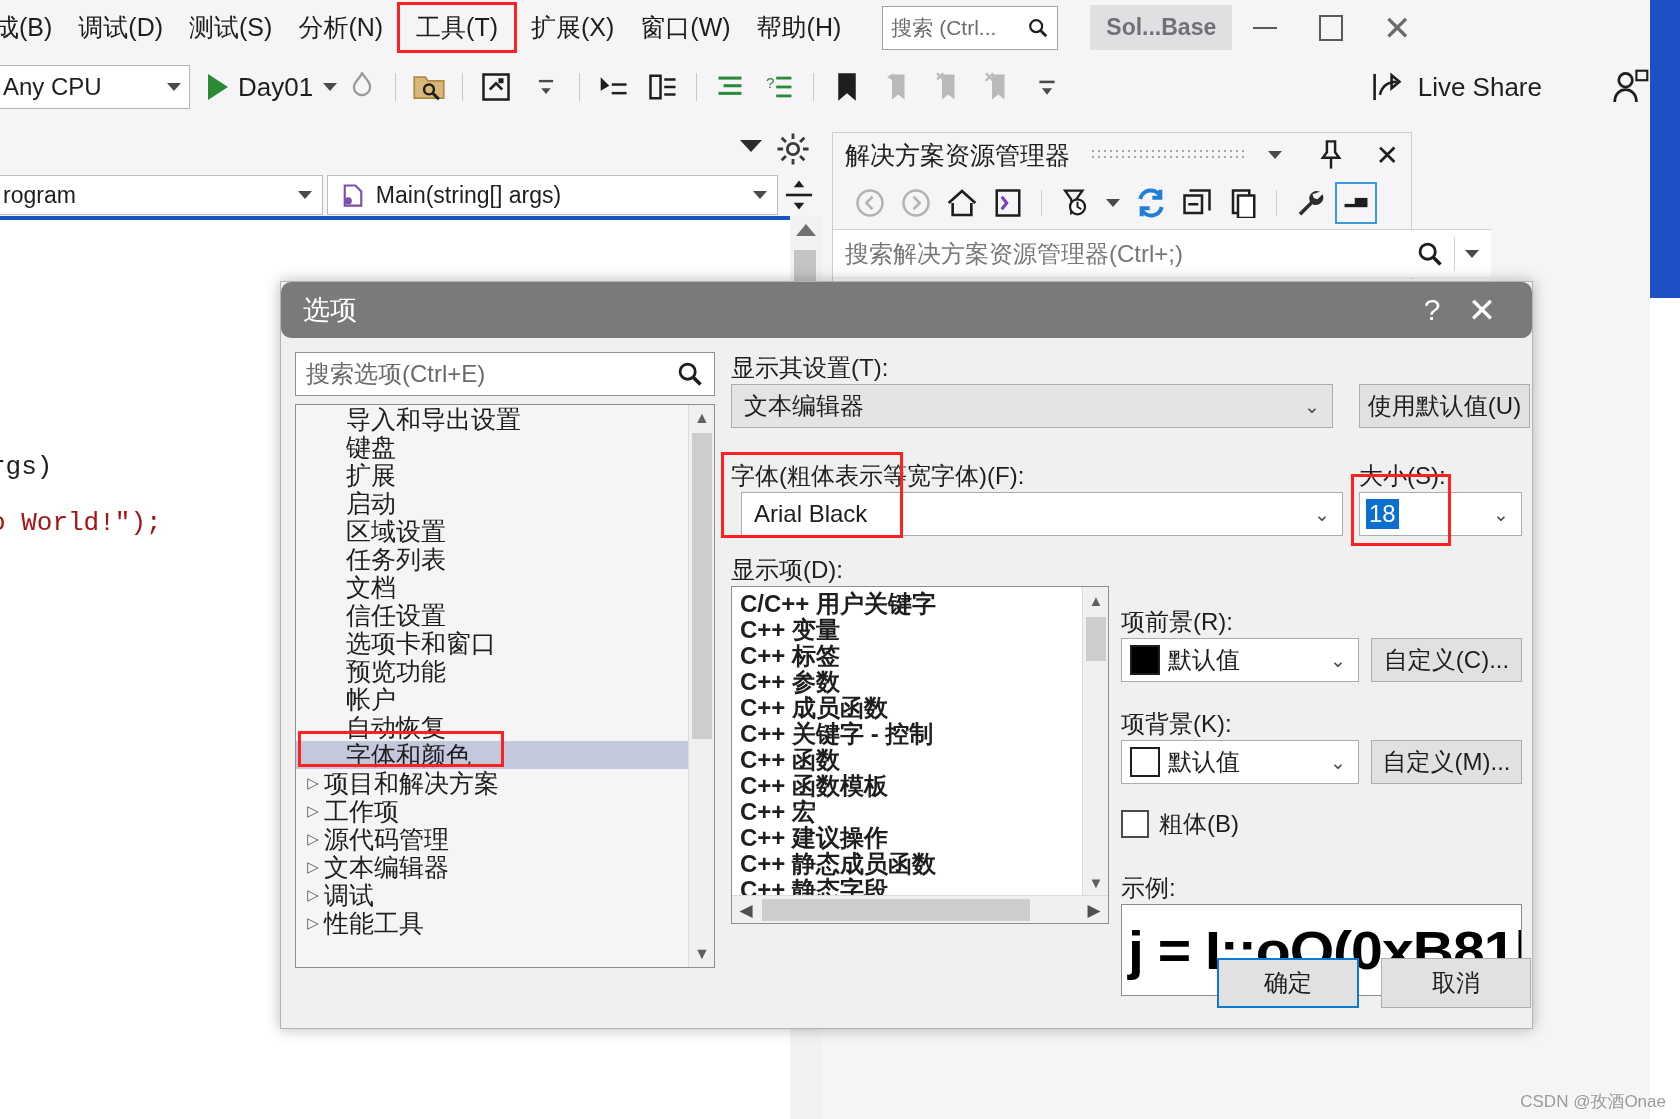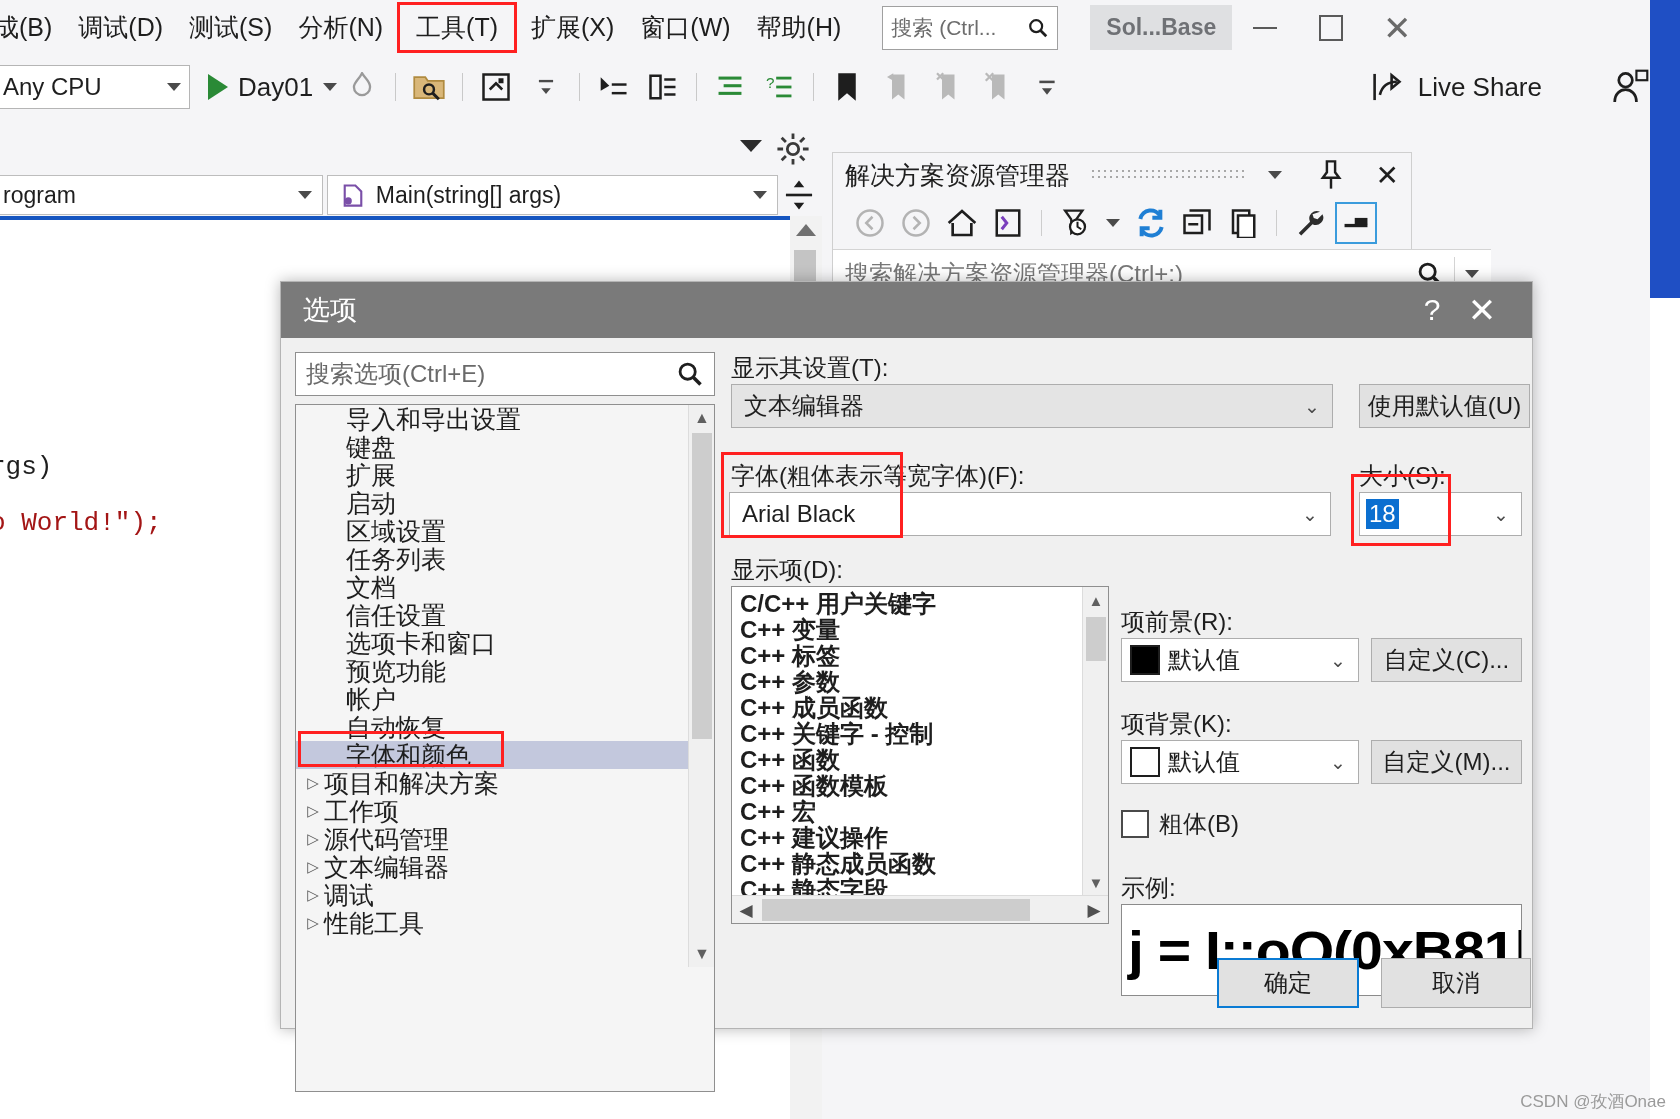--- a/index.html
+++ b/index.html
@@ -78,21 +78,21 @@
   .ed-body { position:absolute; left:0; top:220px; width:790px; height:899px; background:#fff; }
   .ed-scroll { position:absolute; left:790px; top:216px; width:32px; height:903px; background:#f2f2f2; }
   .ed-scroll .up { position:absolute; left:6px; top:8px; width:0;height:0;
     border-left:10px solid transparent;border-right:10px solid transparent;border-bottom:12px solid #707070;}
   .ed-scroll .thumb { position:absolute; left:4px; top:34px; width:22px; height:92px; background:#c4c4c4; }
   .code-line { position:absolute; font-family:"Liberation Mono","DejaVu Sans Mono",monospace; font-size:26px; color:#1e1e1e;}
   .code-line.s { color:#a31515; }
 
   
   .solex { position:absolute; left:832px; top:132px; width:580px; height:166px; background:#f5f5f7;
-           border:1px solid #cfcfcf;margin-top:20px; }
+           border:1px solid #cfcfcf; }
   .solex-title { display:flex; align-items:center; height:44px; padding:0 12px; gap:10px;}
   .solex-title .t { font-size:25px; color:#1e1e1e; white-space:nowrap; }
   .dots { flex:1; height:14px; background-image:radial-gradient(#9a9a9a 1px, transparent 1.3px);
           background-size:6px 6px; margin:0 10px; opacity:.85;}
   .solex-tools { display:flex; align-items:center; height:52px; padding-left:16px; gap:4px; }
   .se-ic { width:42px;height:42px; display:flex;align-items:center;justify-content:center; color:#3a3a3a;}
   .se-ic.dim { color:#b3b3b3; }
   .se-ic.sel { border:2px solid #3a9bdc; }
   .se-sep { width:1px;height:26px;background:#cdcdcd;margin:0 8px;}
   .solex-search { position:absolute; left:0; top:96px; width:658px; height:48px; background:#fff;
@@ -103,34 +103,34 @@
                display:flex; align-items:center; padding-left:26px; gap:10px; overflow:hidden;}
   .sr-ic { width:34px;height:22px;background:#4b4b4b;}
   .sr-t { font-size:25px; color:#1e1e1e; white-space:nowrap; }
 
   
   .dlg {
     position:absolute; left:280px; top:281px; width:1253px; height:748px;
     background:#f0f0f0; border:1px solid #b4b4b4;
     box-shadow: 0 0 14px rgba(0,0,0,.28);
   }
-  .dlg-title { height:56px; background:#7a7a7a; display:flex; align-items:center; padding:0 22px; }
+  .dlg-title { height:56px; background:#7a7a7a; display:flex; align-items:center; padding:0 22px;border-radius:10px; }
   .dlg-title .tt { font-size:27px; color:#fff; flex:1; }
   .dlg-help { font-size:30px; color:#fff; width:44px; text-align:center; }
   .dlg-close { font-size:34px; color:#fff; width:56px; text-align:center; font-weight:300;}
   .dlg-body { position:absolute; left:0; top:56px; width:1251px; height:690px; }
 
   .opt-search {
     position:absolute; left:14px; top:14px; width:420px; height:44px;
     background:#fff; border:1px solid #8f8f8f; display:flex; align-items:center; padding:0 10px;
   }
   .opt-search .p { flex:1; font-size:24px; color:#6a6a6a; white-space:nowrap;}
 
   .tree {
-    position:absolute; left:14px; top:66px; width:420px; height:688px;
+    position:absolute; left:14px; top:66px; width:420px; height:564px;
     background:#f5f5f5; border:1px solid #8f8f8f; overflow:hidden;
   }
   .tree-scroll { position:absolute; right:0; top:0; width:26px; height:562px; background:#f0f0f0; border-left:1px solid #dcdcdc;}
   .ts-up, .ts-dn { position:absolute; left:0; width:26px; height:26px; display:flex; align-items:center; justify-content:center; color:#606060; font-size:16px;}
   .ts-up { top:0; } .ts-dn { bottom:0; }
   .ts-thumb { position:absolute; left:3px; top:28px; width:20px; height:306px; background:#cdcdcd; }
   .tree-list { position:absolute; left:0; top:0; width:392px; }
   .tnode { height:28px; display:flex; align-items:center; font-size:25px; color:#1e1e1e; white-space:nowrap; }
   .tnode .arrow { width:22px; text-align:center; font-size:15px; color:#5a5a5a; flex:none; }
   .tnode.child { padding-left:50px; }
@@ -570,21 +570,21 @@
         <div class="lbl-s" style="position:absolute;left:2px;top:4px;">显示其设置(T):</div>
 
         <div class="sel-combo" style="position:absolute;left:2px;top:36px;width:602px;height:44px;">
           <div class="v">文本编辑器</div>
           <div class="ch">⌄</div>
         </div>
 
         <div class="btn-d" style="position:absolute;left:630px;top:36px;width:171px;height:44px;">使用默认值(U)</div>
 
         <div class="lbl-s" style="position:absolute;left:2px;top:112px;">字体(粗体表示等宽字体)(F):</div>
-        <div class="wcombo" style="position:absolute;left:0;top:144px;width:602px;height:44px;">
+        <div class="wcombo" style="position:absolute;left:12px;top:144px;width:602px;height:44px;">
           <div class="v">Arial Black</div>
           <div class="ch">⌄</div>
         </div>
         <div class="redbox" style="left:-8px;top:104px;width:182px;height:86px;"></div>
 
         <div class="lbl-s" style="position:absolute;left:630px;top:112px;">大小(S):</div>
         <div class="wcombo" style="position:absolute;left:630px;top:144px;width:163px;height:44px;padding-left:6px;align-items:center;">
           <div class="v" style="background:#0b6fd0;color:#fff;padding:1px 3px;flex:none;">18</div>
           <div style="flex:1"></div>
           <div class="ch">⌄</div>

